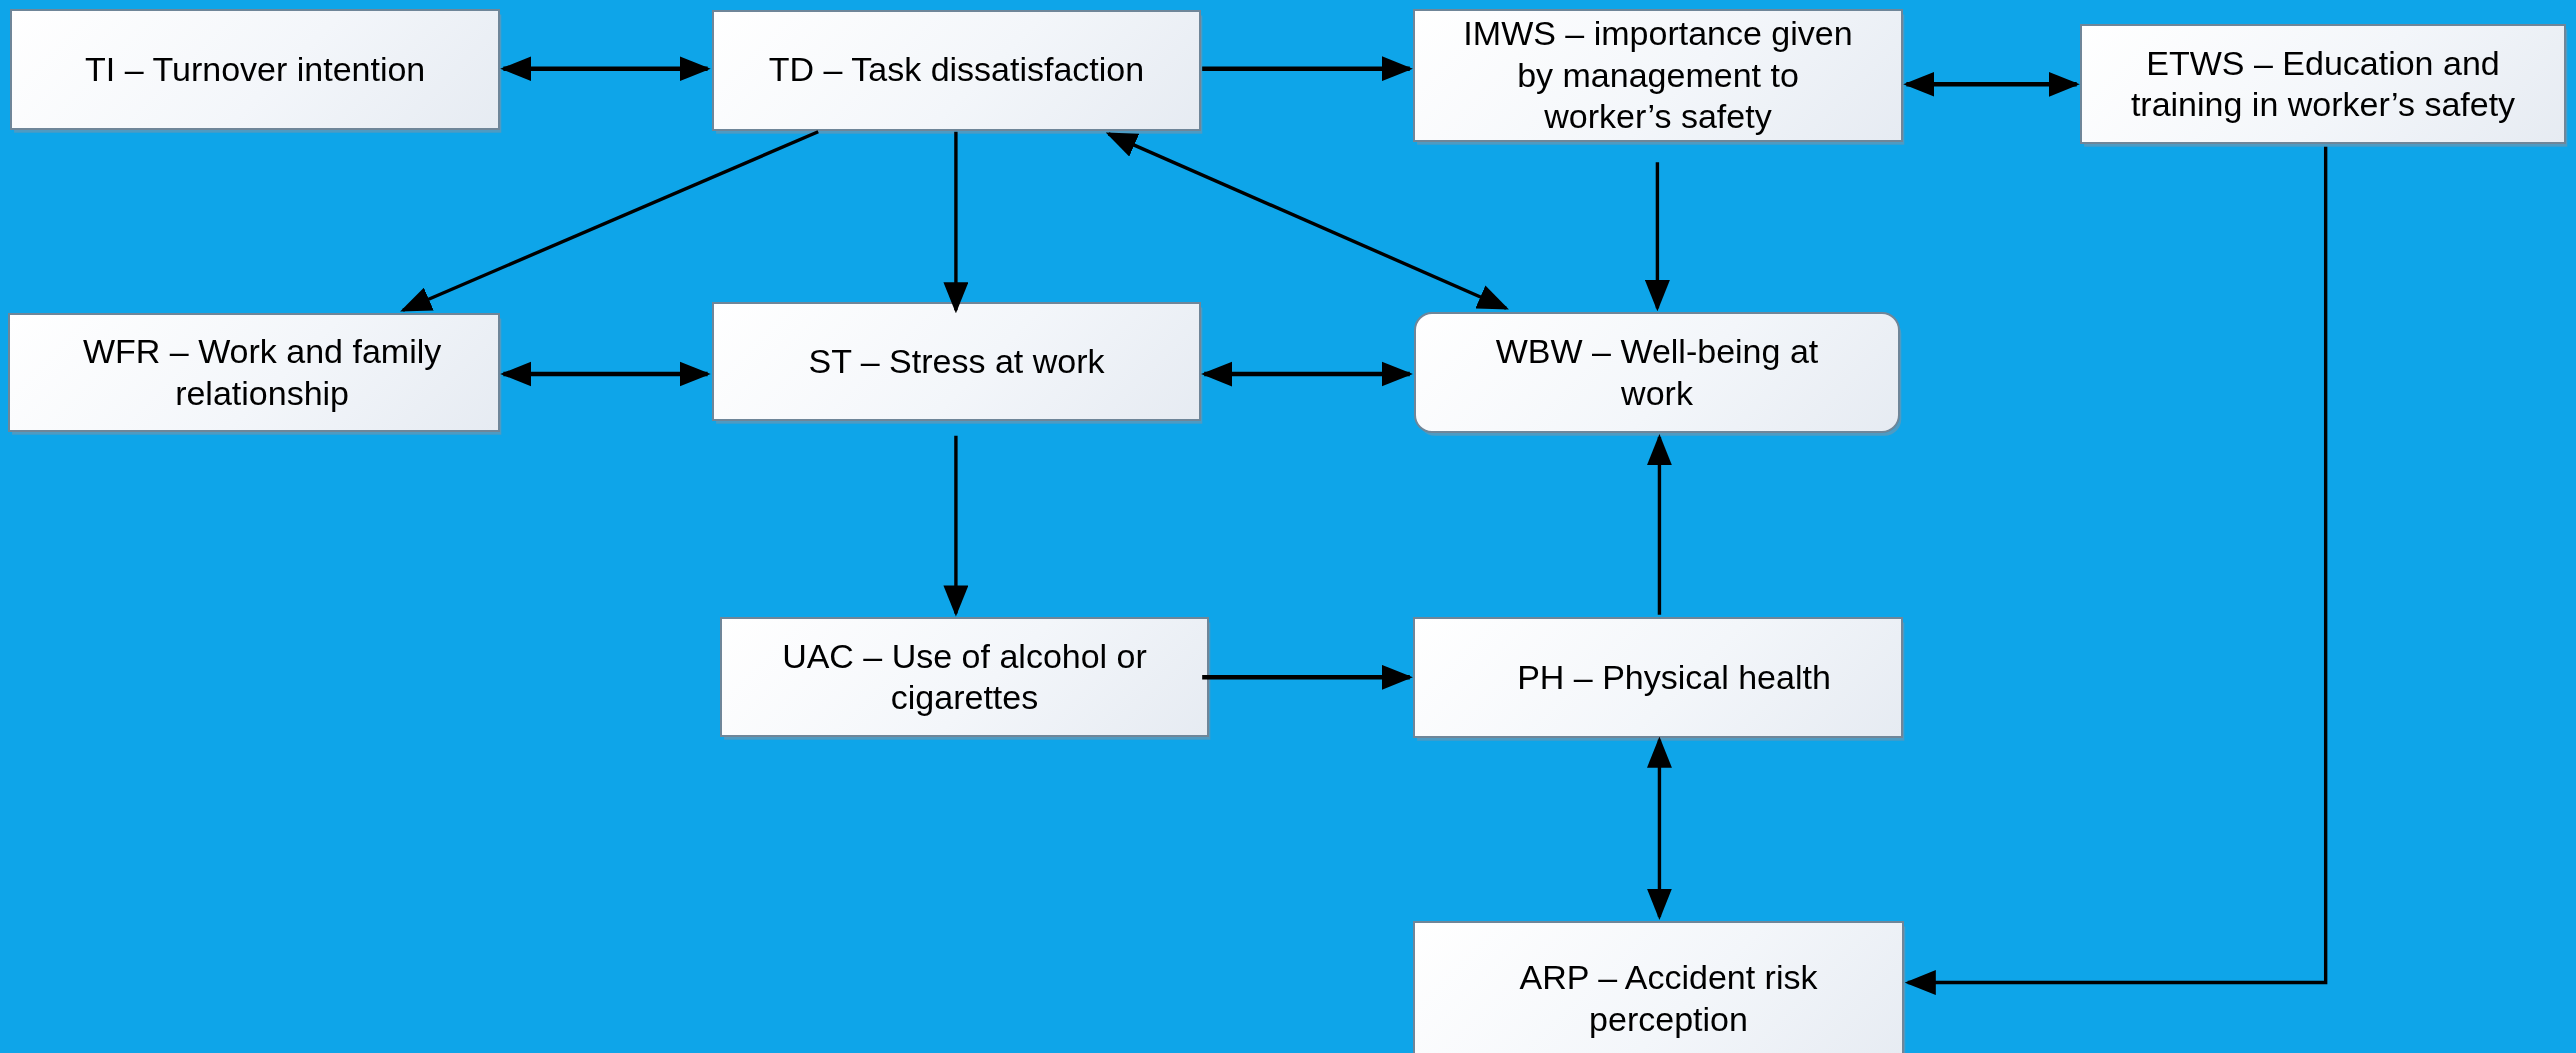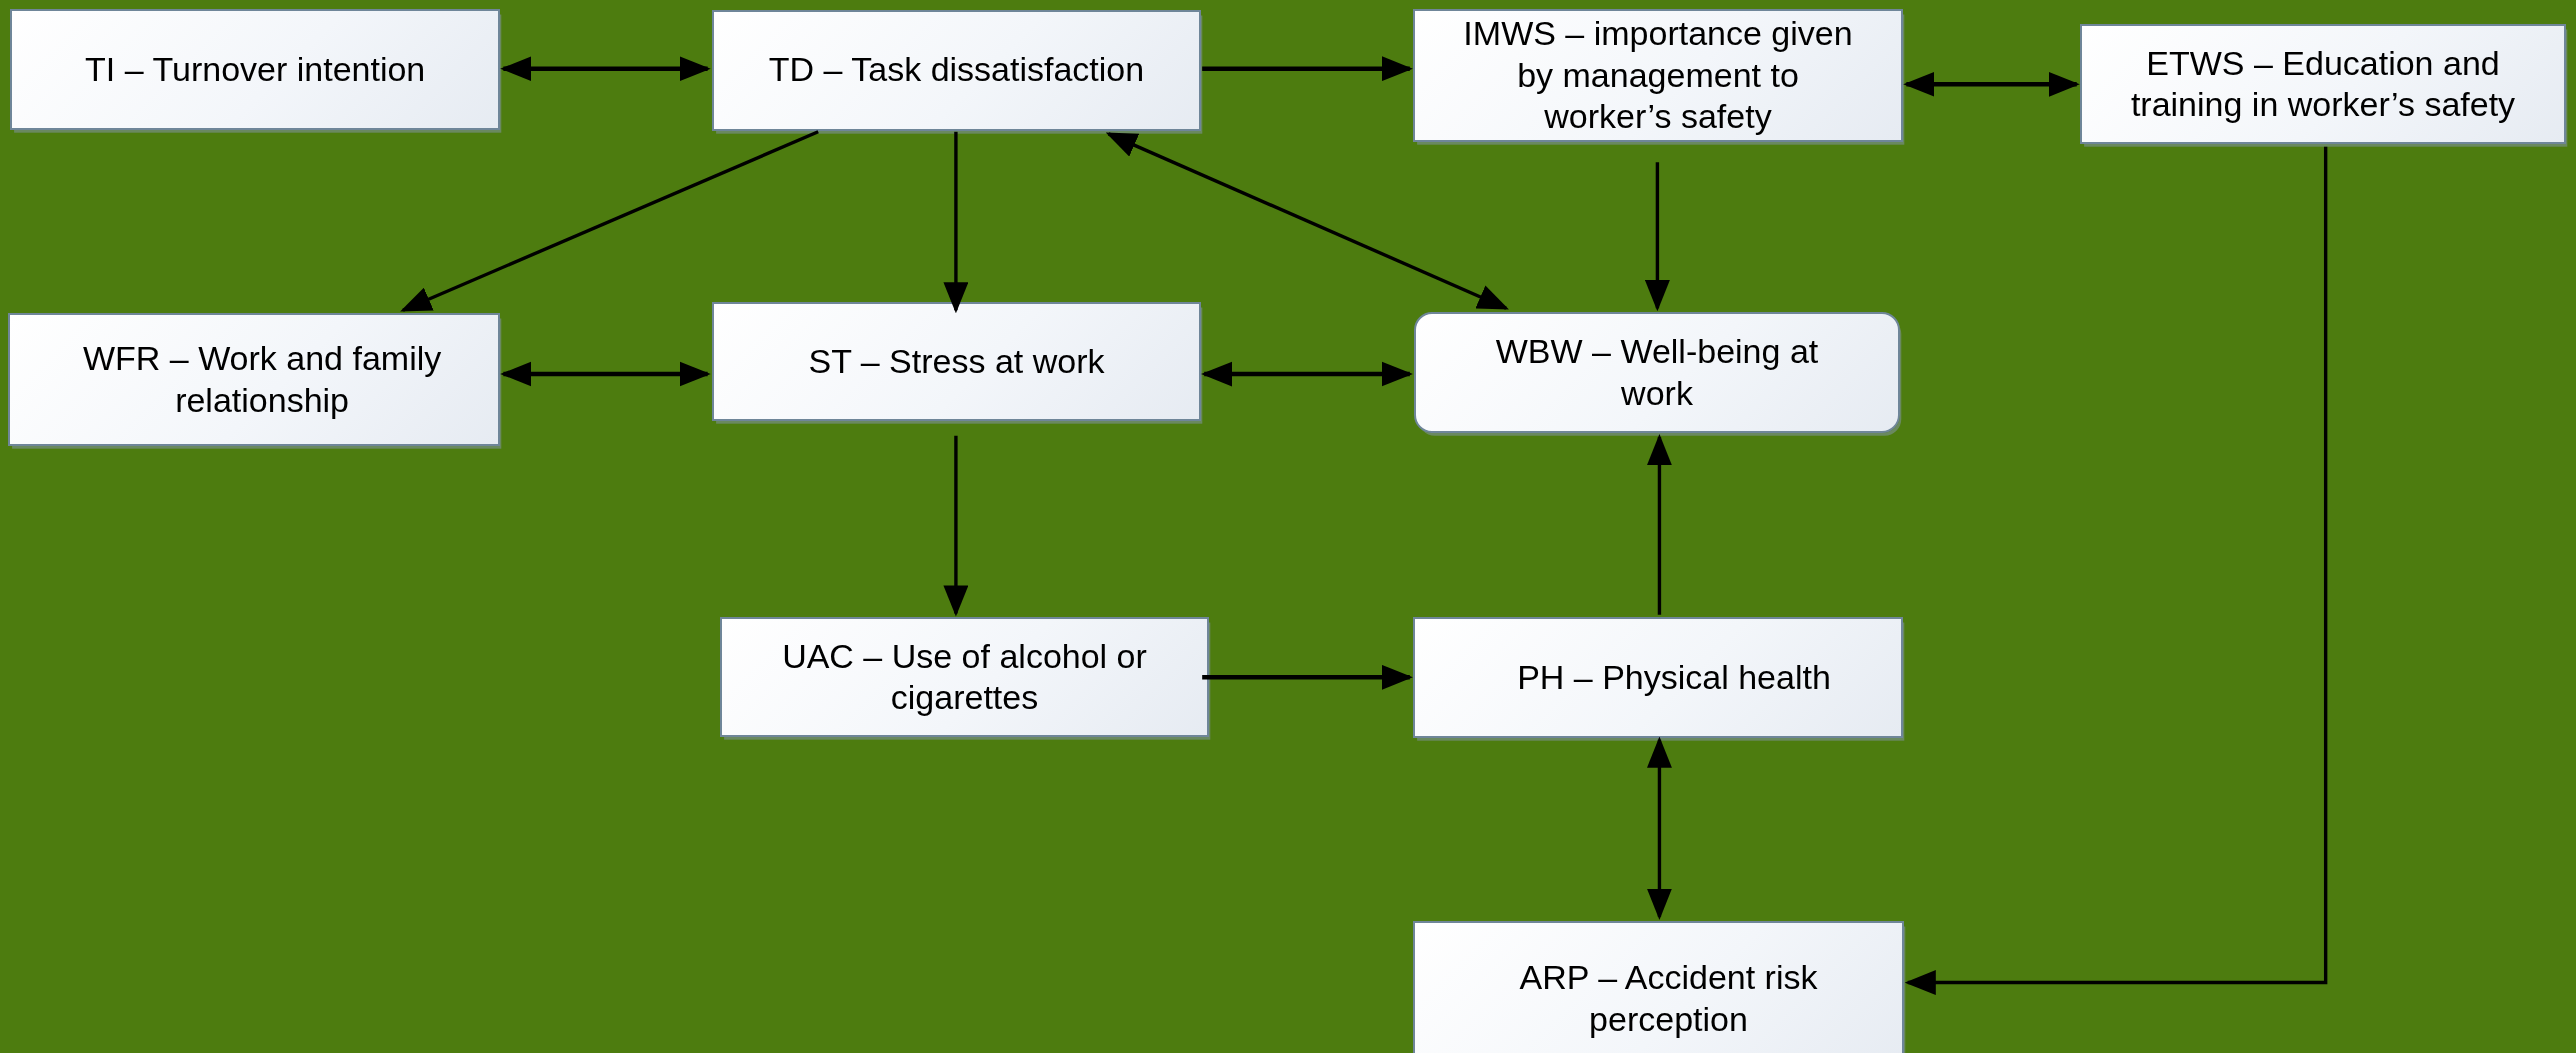--- a/index.html
+++ b/index.html
@@ -45,39 +45,39 @@
     white-space: pre-line;
     font-size: 34px;
     line-height: 1.22;
     color: var(--text-color, #000000);
     padding: 0 9.5px;
   }
 </style>
 </head>
 <body>
 
-<div class="canvas" style="background: #4d7c0f; --border-color: #6f8699; --fill-start: #ffffff; --fill-end: #e6ebf2; --shadow-color: rgba(132,148,164,0.55); --text-color: #000000;">
+<div class="canvas" style="background: #0ea5e9; --border-color: #6f8699; --fill-start: #ffffff; --fill-end: #e6ebf2; --shadow-color: rgba(132,148,164,0.55); --text-color: #000000;">
 
   <div id="node-layer">
       <div class="node" style="left: 10.2px; top: 8.8px; width: 490px; height: 121px;">
         <span class="node-label">TI – Turnover intention</span>
       </div>
       <div class="node" style="left: 712px; top: 9.5px; width: 489px; height: 121px;">
         <span class="node-label">TD – Task dissatisfaction</span>
       </div>
       <div class="node" style="left: 1413px; top: 8.8px; width: 490px; height: 133px;">
         <span class="node-label">IMWS – importance given
 by management to
 worker’s safety</span>
       </div>
       <div class="node" style="left: 2080px; top: 24.4px; width: 486px; height: 120px;">
         <span class="node-label">ETWS – Education and
 training in worker’s safety</span>
       </div>
-      <div class="node" style="left: 8.1px; top: 313px; width: 492px; height: 133px; padding-left: 16px;">
+      <div class="node" style="left: 8.1px; top: 313px; width: 492px; height: 119px; padding-left: 16px;">
         <span class="node-label">WFR – Work and family
 relationship</span>
       </div>
       <div class="node" style="left: 712px; top: 302px; width: 489px; height: 119px;">
         <span class="node-label">ST – Stress at work</span>
       </div>
       <div class="node" style="left: 1414px; top: 312px; width: 486px; height: 121px; border-radius: 18px;">
         <span class="node-label">WBW – Well-being at
 work</span>
       </div>

